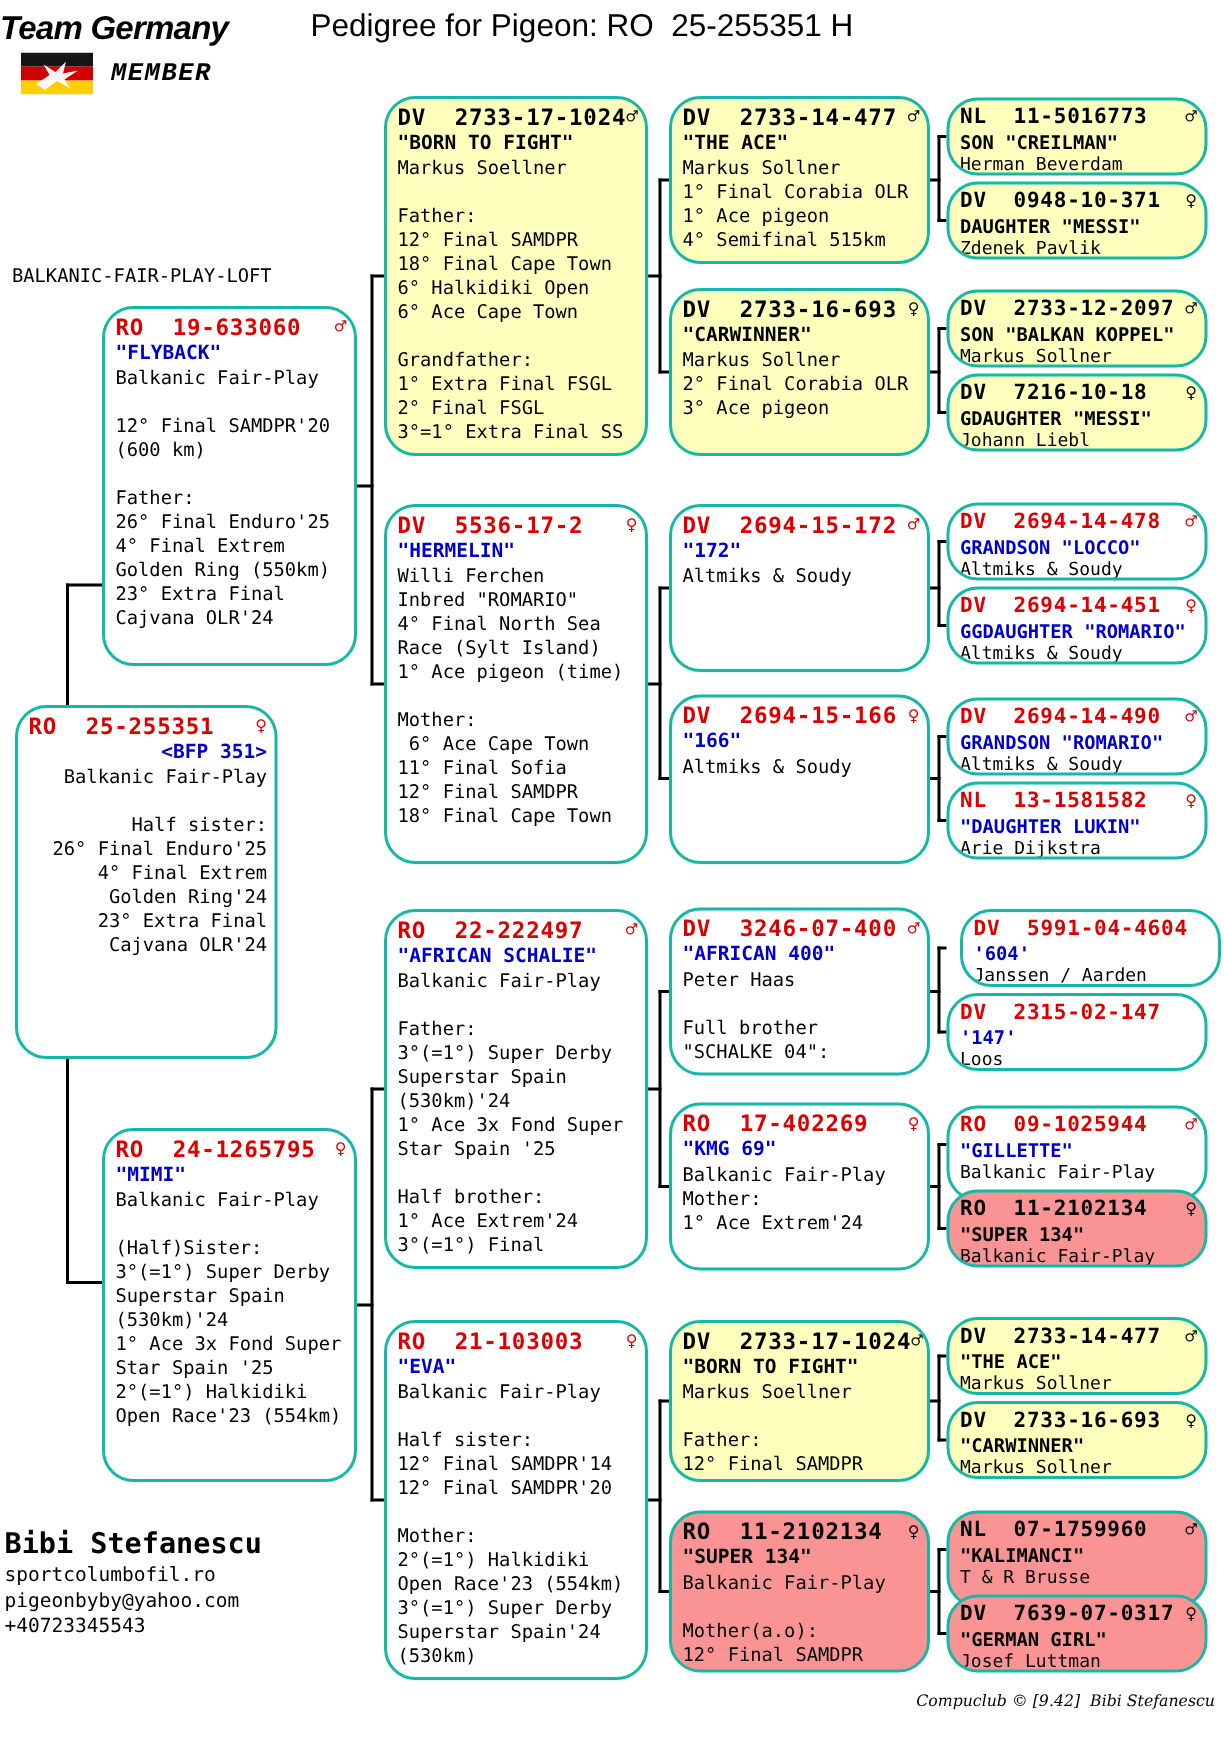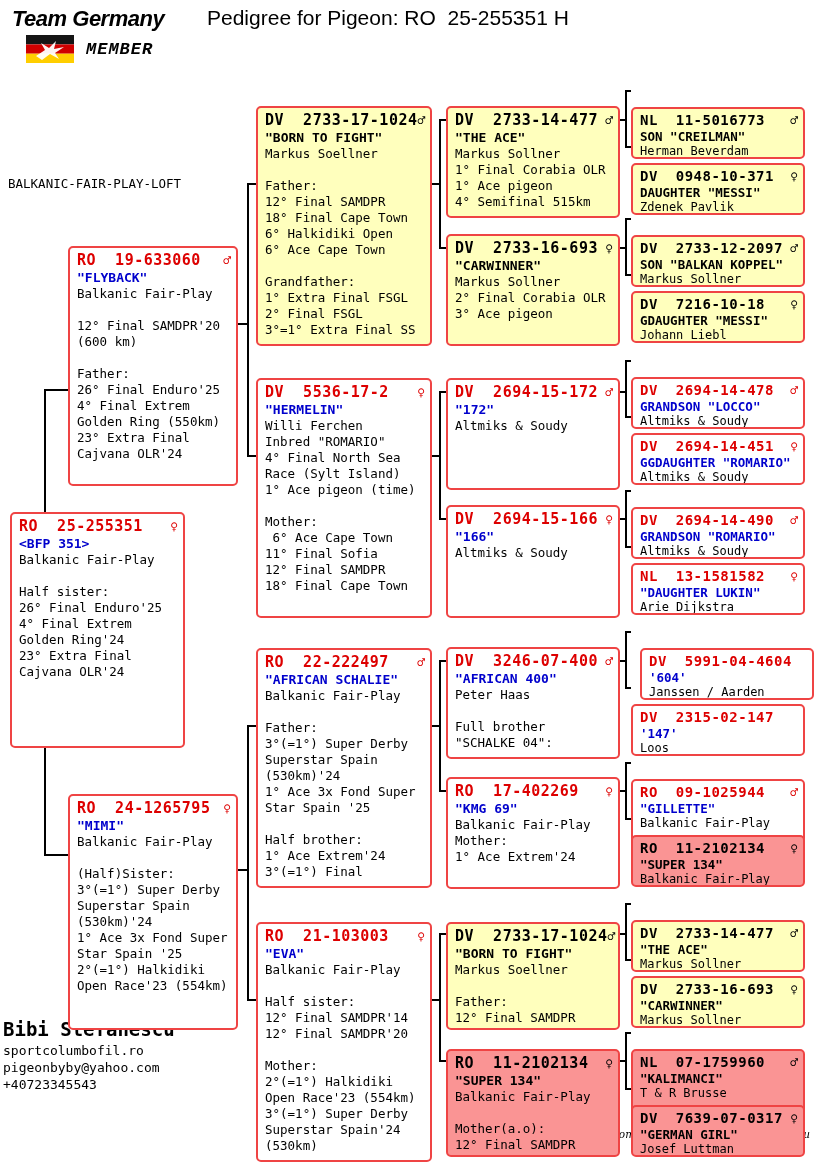--- a/index.html
+++ b/index.html
@@ -1,36 +1,36 @@
 <!DOCTYPE html>
 <html style="--red: #dd0000; --blue: #0000cc; --yellow: #ffffbd; --pink: #fa9494;"><head>
 <meta charset="utf-8">
 <style>
   html,body{margin:0;padding:0;background:#fff;}
   .page{position:relative;width:816px;height:1172px;background:#fff;
         font-family:"DejaVu Sans Mono",monospace;color:#000;overflow:hidden;}
   .cline{position:absolute;background:#000;z-index:1;}
-  .box{position:absolute;z-index:2;background:#fff;border:2px solid #ef4444;border-radius:5px;
-       box-sizing:border-box;padding:3px 5px 0 7px;overflow:hidden;margin-top:42px;}
+  .box{position:absolute;z-index:2;background:#fff;border:2px solid #14b8a6;border-radius:21px;
+       box-sizing:border-box;padding:3px 5px 0 7px;overflow:hidden;}
   .box.bg-yellow{background:var(--yellow,#ffffbd);}
   .box.bg-pink{background:var(--pink,#fa9494);}
   .ring-row{display:flex;justify-content:space-between;align-items:flex-start;
             font-weight:bold;font-size:15px;line-height:19px;white-space:pre;
             letter-spacing:.5px;color:var(--red,#dd0000);}
   .sex{font-size:13px;letter-spacing:0;}
   .name{font-weight:bold;font-size:13px;line-height:16px;white-space:pre;color:var(--blue,#0000cc);}
   .fancier{font-size:12.5px;line-height:16px;white-space:pre;}
   .body{font-size:12.5px;line-height:16px;white-space:pre-wrap;}
   .bg-yellow .ring-row,.bg-pink .ring-row,.bg-yellow .name,.bg-pink .name{color:#000;}
   .small .ring-row{font-size:14px;line-height:17px;}
   .small .name{font-size:12.5px;line-height:15px;}
   .small .fancier{font-size:12px;line-height:15px;}
   .page-title{position:absolute;left:207px;top:6px;font-family:"Liberation Sans",sans-serif;
               font-size:21px;white-space:pre;}
-  .logo{position:absolute;left:12px;top:6px;}
+  .logo{position:absolute;left:0;top:6px;}
   .logo-title{font-family:"Liberation Sans",sans-serif;font-weight:bold;font-style:italic;
               font-size:22px;letter-spacing:-.5px;}
   .logo-row{display:flex;align-items:center;gap:12px;margin-top:3px;padding-left:14px;}
   .logo-member{font-family:Liberation Mono, monospace;font-weight:bold;font-style:italic;
                font-size:17px;letter-spacing:1px;}
   .loft-label{position:absolute;left:8px;top:176px;font-size:12.5px;white-space:pre;}
   .contact{position:absolute;left:3px;top:1016px;}
   .contact-name{font-weight:bold;font-size:19px;line-height:26px;white-space:pre;}
   .contact-line{font-size:13px;line-height:17px;white-space:pre;}
   .footer{position:absolute;right:6px;top:1128px;font-family:"DejaVu Serif",serif;
@@ -128,21 +128,21 @@
 12° Final SAMDPR'20
 (600 km)
 
 Father:
 26° Final Enduro'25
 4° Final Extrem
 Golden Ring (550km)
 23° Extra Final
 Cajvana OLR'24</div>
       </div>
-      <div class="box bg-white" style="left: 10px; top: 470px; width: 175px; height: 236px;">
+      <div class="box bg-white" style="left: 10px; top: 470px; width: 175px; height: 236px; text-align: right;">
         <div class="ring-row"><span class="ring">RO  25-255351</span><span class="sex">♀</span></div>
         <div class="name">&lt;BFP 351&gt;</div>
         <div class="fancier">Balkanic Fair-Play</div>
         <div class="body">
 Half sister:
 26° Final Enduro'25
 4° Final Extrem
 Golden Ring'24
 23° Extra Final
 Cajvana OLR'24</div>

